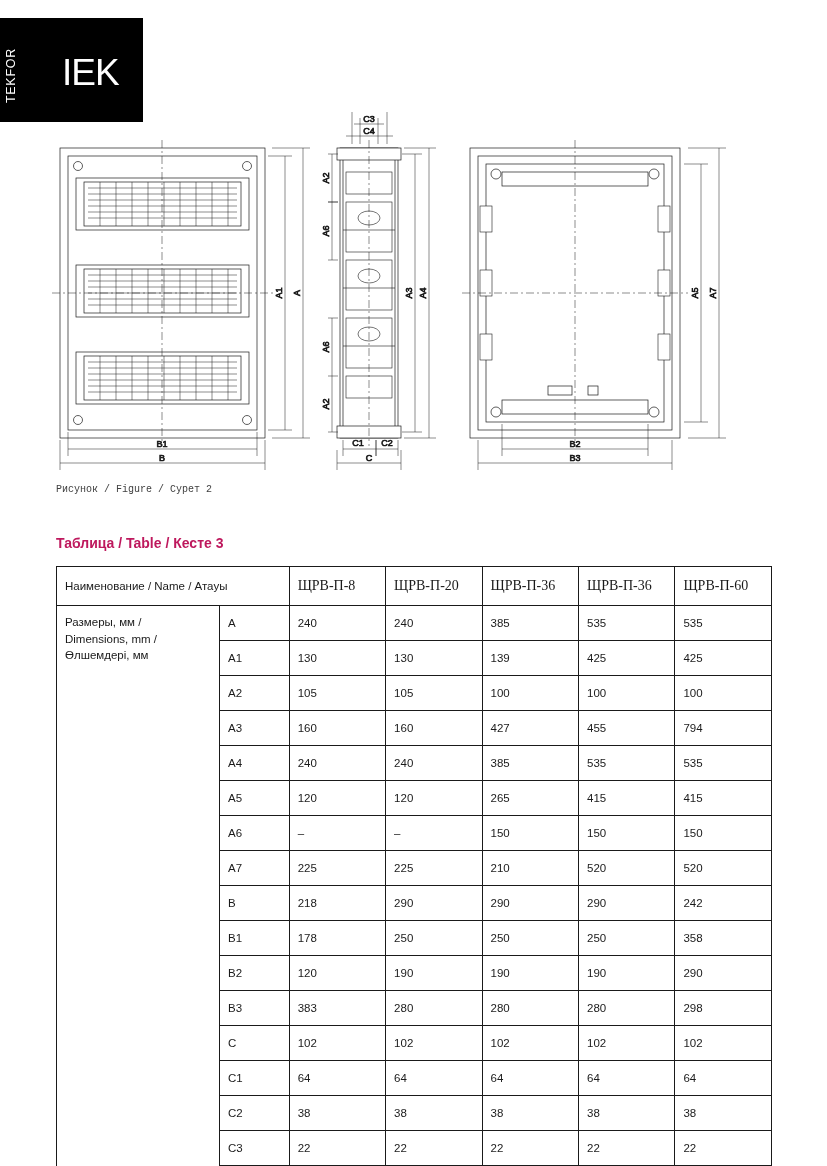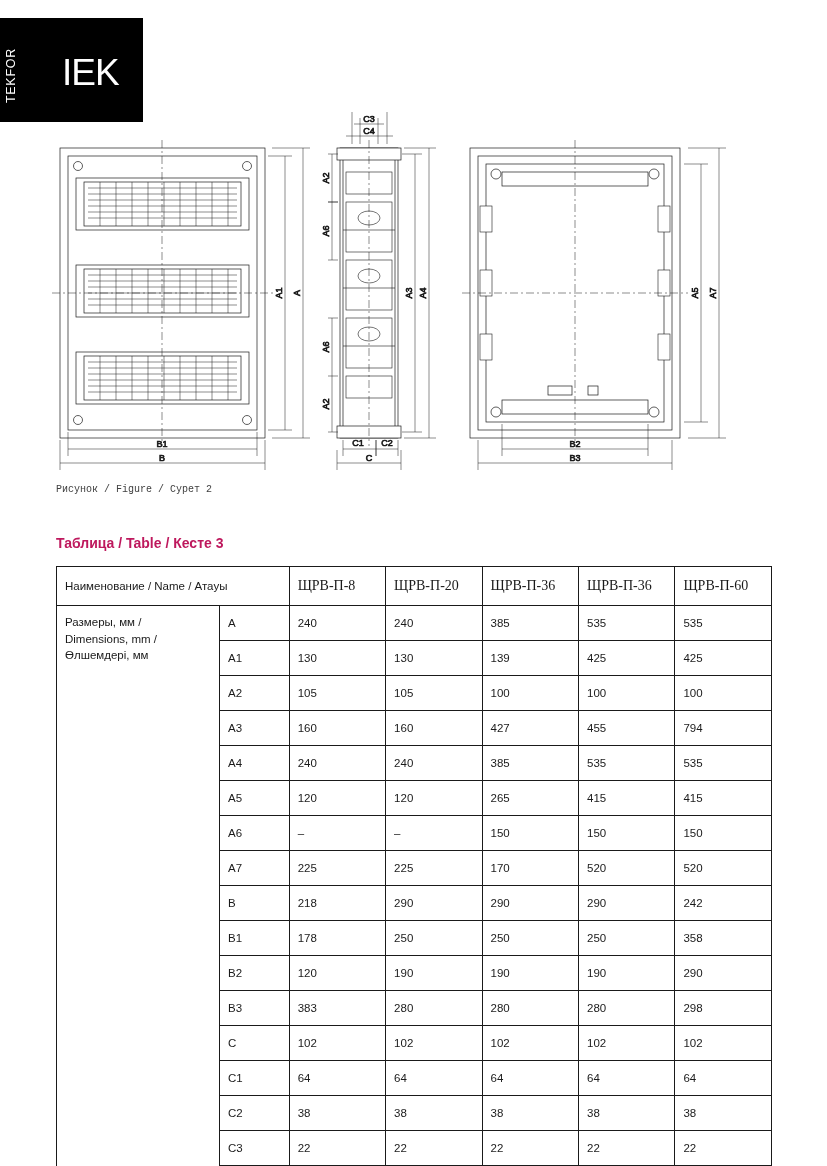--- a/index.html
+++ b/index.html
@@ -448,21 +448,21 @@
       <td class="val">–</td>
       <td class="val">–</td>
       <td class="val">150</td>
       <td class="val">150</td>
       <td class="val">150</td>
     </tr>
     <tr>
       <td class="sym">A7</td>
       <td class="val">225</td>
       <td class="val">225</td>
-      <td class="val">170</td>
+      <td class="val">210</td>
       <td class="val">520</td>
       <td class="val">520</td>
     </tr>
     <tr>
       <td class="sym">B</td>
       <td class="val">218</td>
       <td class="val">290</td>
       <td class="val">290</td>
       <td class="val">290</td>
       <td class="val">242</td>

